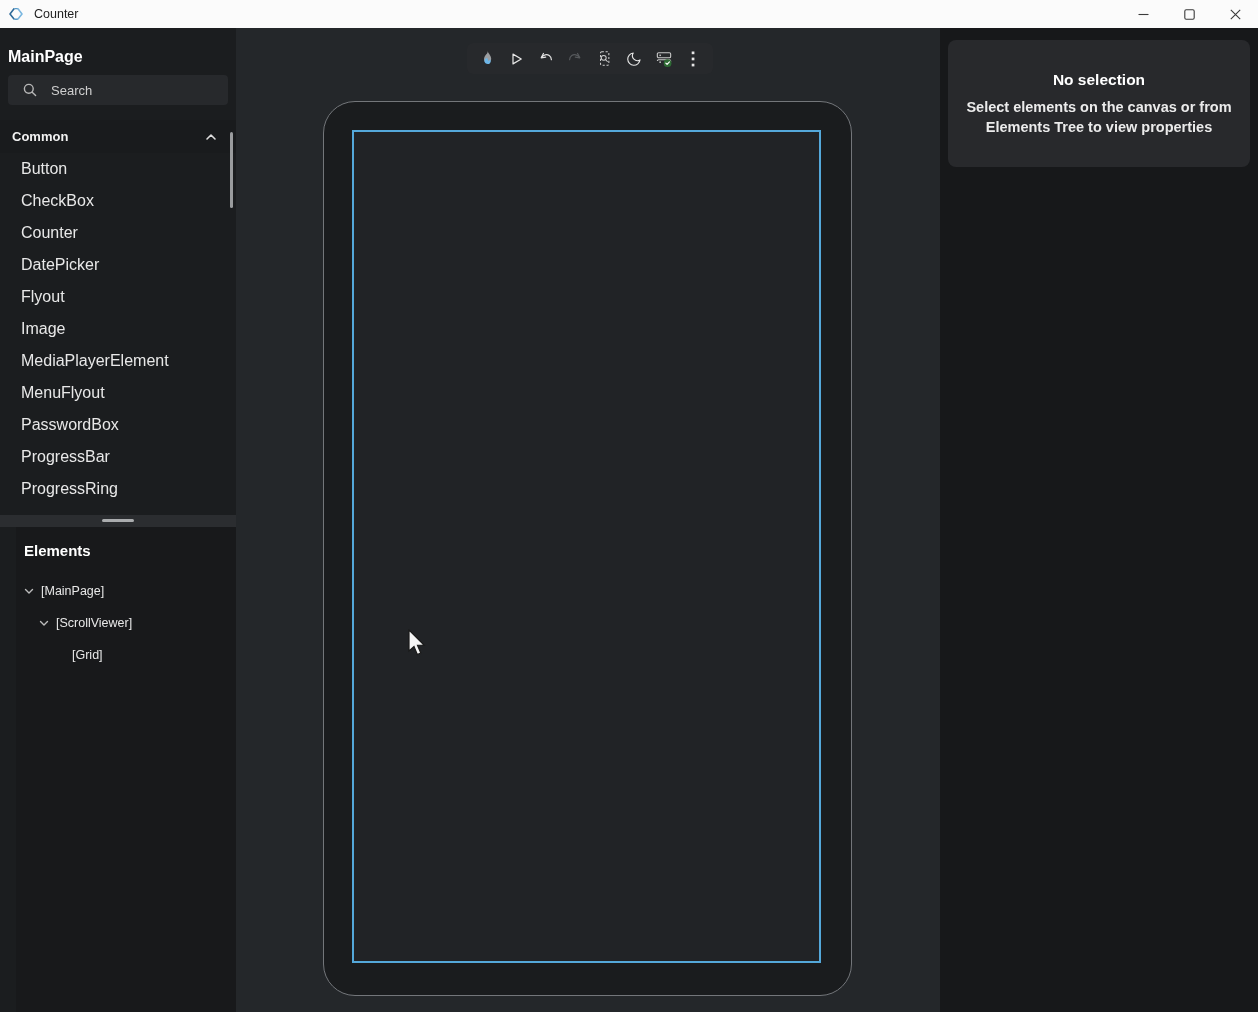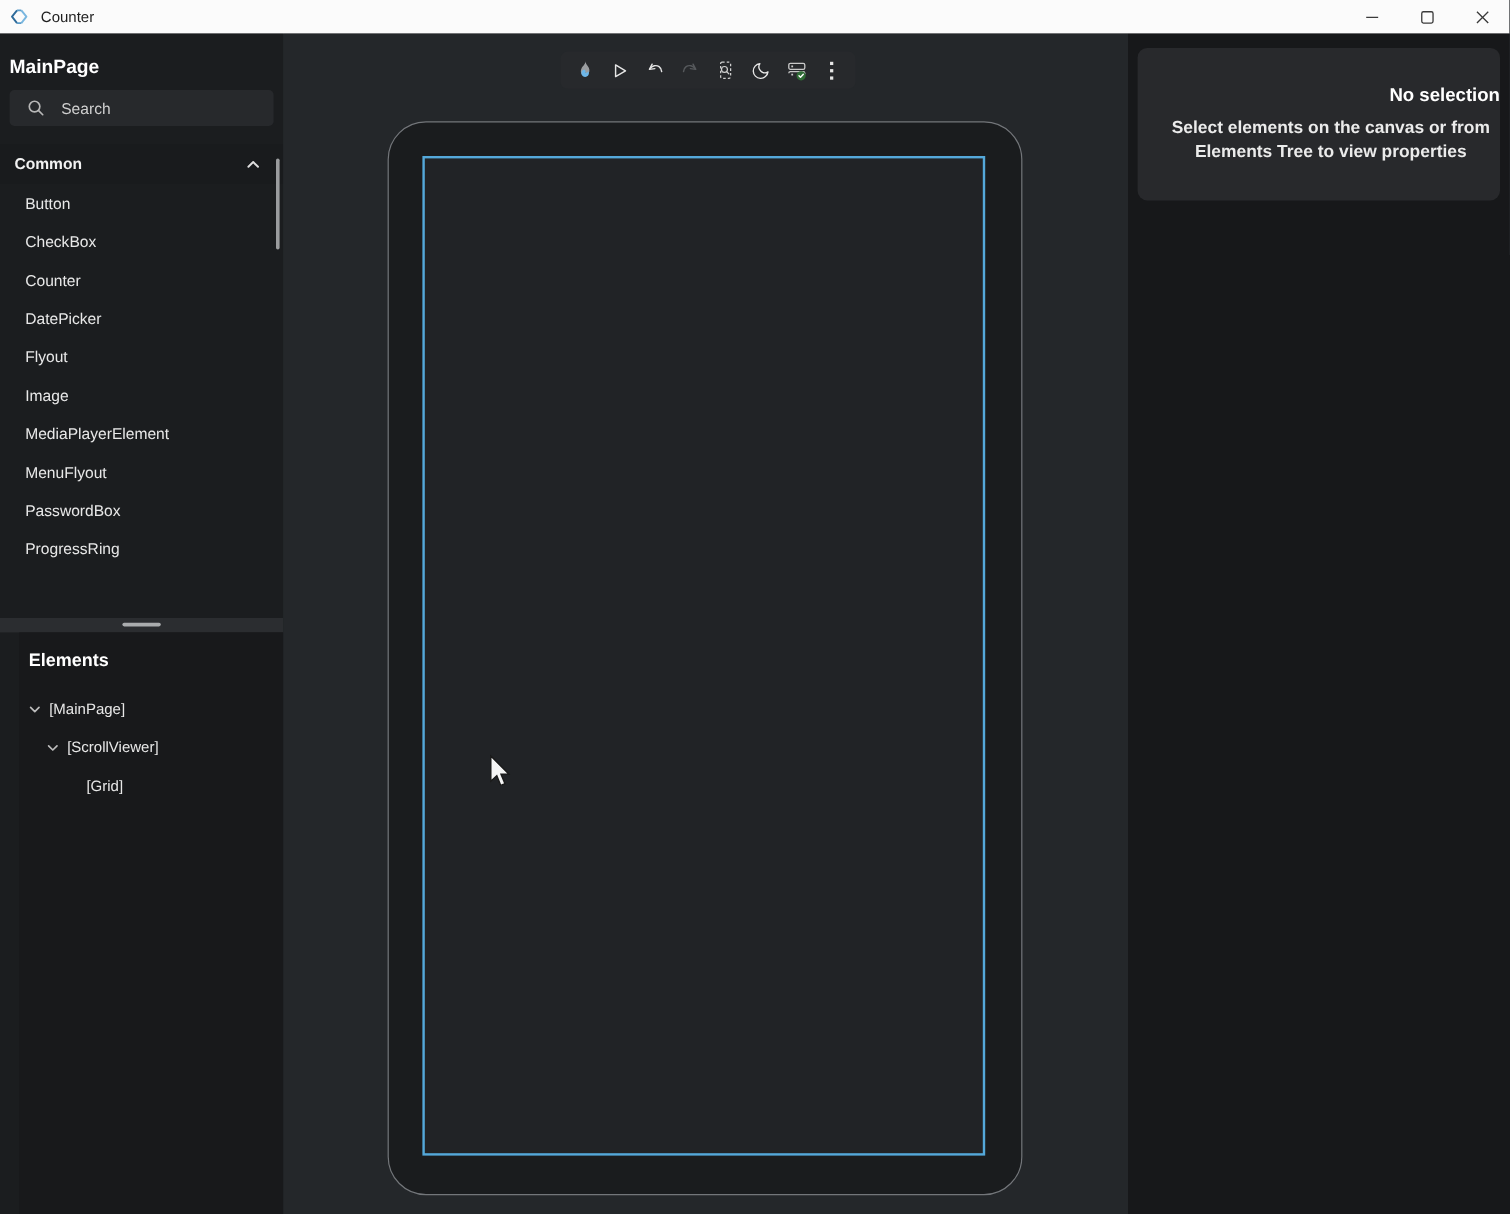--- a/index.html
+++ b/index.html
@@ -27,21 +27,21 @@
   .searchbox svg { margin:0 13px 0 14px; flex:none; }
   .searchbox input { background:transparent; border:none; outline:none; color:#e6e6e6;
                      font-size:13px; font-family:inherit; width:150px; }
   .searchbox input::placeholder { color:#cfcfcf; opacity:1; }
   .section-header { margin-top:15px; height:33px; display:flex; align-items:center;
                     padding:0 18px 0 12px; background:#191b1d; cursor:default; }
   .section-header .lbl { font-size:13px; font-weight:bold; color:#f2f2f2; }
   .section-header svg { margin-left:auto; }
   .tb-list { }
   .tb-item { height:32px; display:flex; align-items:center; padding-left:21px;
-             font-size:13px; color:#e8e8e8; }
+             font-size:16px; color:#e8e8e8; }
   .vscroll { position:absolute; right:3px; top:104px; width:3px; height:76px;
              background:#9a9c9e; border-radius:2px; }
 
   
   .splitter { position:absolute; left:0; top:487px; width:100%; height:12px; background:#2b2d30; }
   .splitter::before { content:""; position:absolute; left:50%; top:4px; transform:translateX(-50%);
                       width:32px; height:3px; border-radius:2px; background:#aaacae; }
 
   
   .elements-section { position:absolute; left:16px; top:499px; width:100%; bottom:0; background:#18191b; }
@@ -63,21 +63,21 @@
   
   .device { position:absolute; left:87px; top:73px; width:529px; height:895px;
             border:1.5px solid #73767a; border-radius:32px; background:#1a1c1e; }
   .screen { position:absolute; left:28px; top:28px; width:469px; height:833px;
             border:2px solid #54a8da; background:#212326; }
 
   .cursor { position:absolute; left:171px; top:601px; width:20px; height:30px; pointer-events:none; }
 
   
   .no-sel-card { margin:12px 8px 0 8px; width:302px; height:127px; background:#28292c;
-                 border-radius:8px; display:flex; flex-direction:column; align-items:flex-end;
+                 border-radius:8px; display:flex; flex-direction:column; align-items:center;
                  justify-content:center; text-align:center; }
   .no-sel-title { font-size:15.5px; font-weight:bold; color:#ffffff; margin-bottom:8px; }
   .no-sel-msg { font-size:14.5px; color:#ebebeb; line-height:20px; width:282px;font-weight:bold; }
 </style>
 </head>
 <body>
 
 <div class="titlebar">
   <span class="app-icon">
     <svg width="16" height="16" viewBox="0 0 16 16" fill="none">
@@ -129,20 +129,21 @@
     <div class="tb-list">
       <div class="tb-item">Button</div>
       <div class="tb-item">CheckBox</div>
       <div class="tb-item">Counter</div>
       <div class="tb-item">DatePicker</div>
       <div class="tb-item">Flyout</div>
       <div class="tb-item">Image</div>
       <div class="tb-item">MediaPlayerElement</div>
       <div class="tb-item">MenuFlyout</div>
       <div class="tb-item">PasswordBox</div>
+      <div class="tb-item">ProgressBar</div>
       <div class="tb-item">ProgressRing</div>
     </div>
 
     <div class="vscroll"></div>
 
     <div class="splitter"></div>
 
     <div class="elements-section">
       <div class="panel-title">Elements</div>
       <div class="tree">

